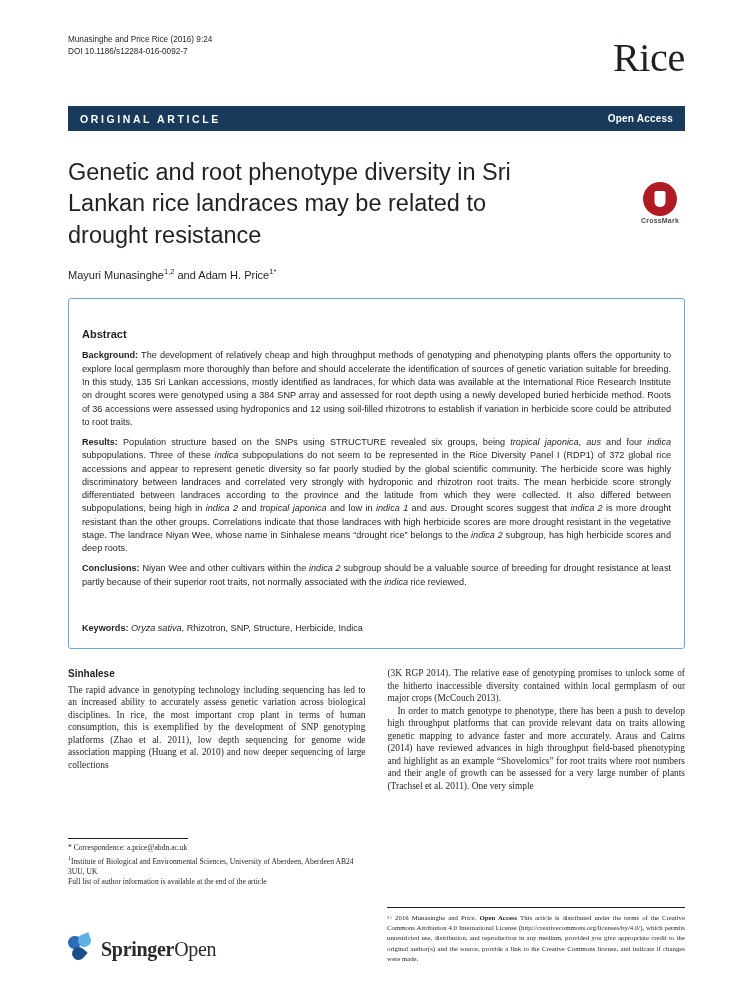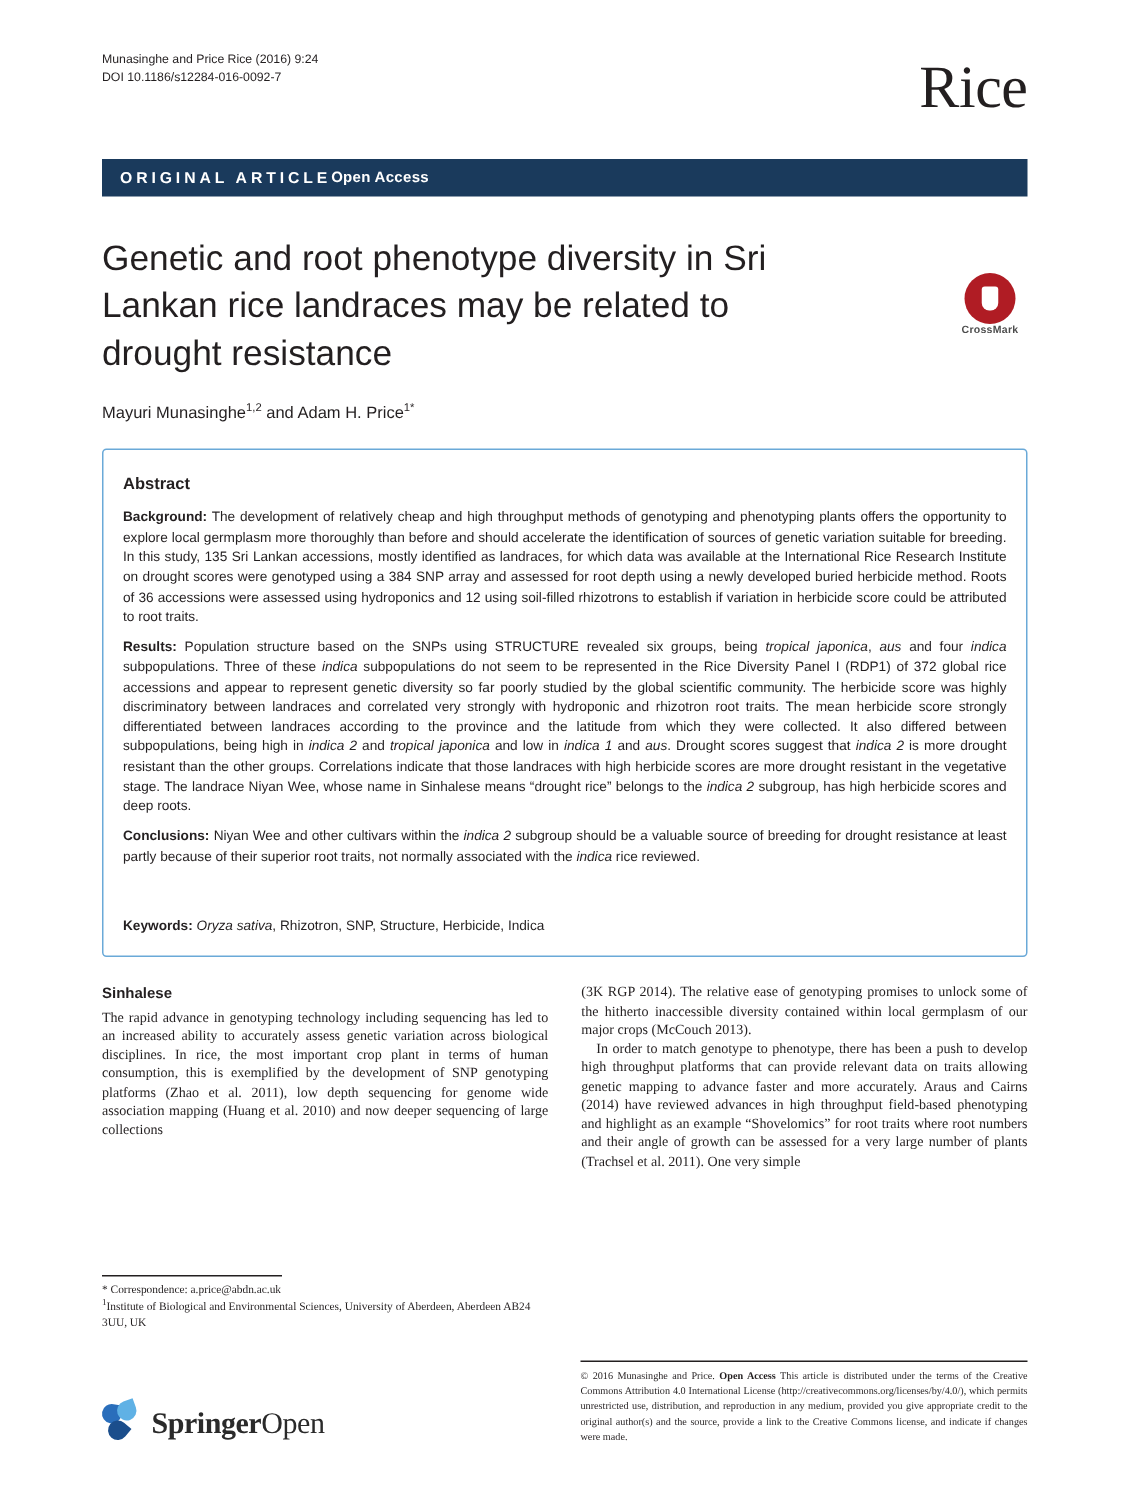--- a/index.html
+++ b/index.html
@@ -16,21 +16,21 @@
 
   
   .top-header { display: flex; justify-content: space-between; align-items: flex-start; padding-top: 34px; }
   .running-head { font-size: 8.2px; line-height: 1.45; color: #231f20; }
   .running-head .doi { display: block; }
   .journal-logo { font-family: "Liberation Serif", serif; font-size: 40px; line-height: 0.9; color: #231f20; letter-spacing: -0.3px; padding-top: 6px; }
 
   
   .art-bar {
     margin-top: 30px; height: 25px; background: #1a3a5c;
-    display: flex; align-items: center; 
+    display: flex; align-items: center; justify-content: space-between;
     padding: 0 12px;
   }
   .art-type { color: #ffffff; font-size: 10.5px; font-weight: bold; letter-spacing: 2.6px; }
   .open-access { color: #ffffff; font-size: 10px; font-weight: bold; letter-spacing: 0.2px; }
 
   
   .crossmark { position: absolute; right: 64px; top: 182px; width: 58px; text-align: center; }
   .crossmark-badge { width: 34px; height: 34px; border-radius: 50%; background: #b01c24; margin: 0 auto; position: relative; }
   .crossmark-badge:after {
     content: ""; position: absolute; left: 50%; top: 50%; transform: translate(-50%,-50%);
@@ -43,21 +43,21 @@
     font-family: "Liberation Sans", sans-serif;
     font-weight: normal; font-size: 23.5px; line-height: 1.33;
     margin: 26px 0 0 0; color: #231f20; max-width: 500px;
   }
   .authors { font-size: 11px; margin-top: 16px; color: #231f20; }
   .authors sup { font-size: 7.5px; vertical-align: super; }
 
   
   .abstract-box {
     margin-top: 18px; border: 1px solid #6aa9d8; border-radius: 3px;
-    padding: 15px 13px 13px 13px; font-size: 9.1px; line-height: 1.46; text-align: justify;
+    padding: 27px 13px 13px 13px; font-size: 9.1px; line-height: 1.46; text-align: justify;
   }
   .abstract-box h2 { font-size: 11px; margin: 0 0 7px 0; font-weight: bold; }
   .abstract-box p { margin: 0 0 7px 0; }
   .abstract-box p:last-child { margin-bottom: 0; margin-top: 33px; }
   .abstract-box .lbl { font-weight: bold; }
   .abstract-box i { font-style: italic; }
 
   
   .columns { margin-top: 18px; display: flex; gap: 22px; }
   .col { width: 298px; font-family: "Liberation Serif", serif; font-size: 9.4px; line-height: 1.33; text-align: justify; }
@@ -131,20 +131,21 @@
     <div class="col">
       <p>(3K RGP 2014). The relative ease of genotyping promises to unlock some of the hitherto inaccessible diversity contained within local germplasm of our major crops (McCouch 2013).</p>
       <p class="indent">In order to match genotype to phenotype, there has been a push to develop high throughput platforms that can provide relevant data on traits allowing genetic mapping to advance faster and more accurately. Araus and Cairns (2014) have reviewed advances in high throughput field-based phenotyping and highlight as an example “Shovelomics” for root traits where root numbers and their angle of growth can be assessed for a very large number of plants (Trachsel et al. 2011). One very simple</p>
     </div>
   </div>
 
   <div class="footnotes">
     <div class="rule"></div>
     <div>* Correspondence: a.price@abdn.ac.uk</div>
     <div><sup>1</sup><span>Institute of Biological and Environmental Sciences, University of Aberdeen, Aberdeen AB24 3UU, UK</span></div>
+    <div>Full list of author information is available at the end of the article</div>
   </div>
 
   <div class="springer">
     <div class="springer-mark">
       <span class="leaf l1"></span>
         <span class="leaf l2"></span>
         <span class="leaf l3"></span>
     </div>
     <div class="springer-text">
       <b>Springer</b><span class="open">Open</span>

